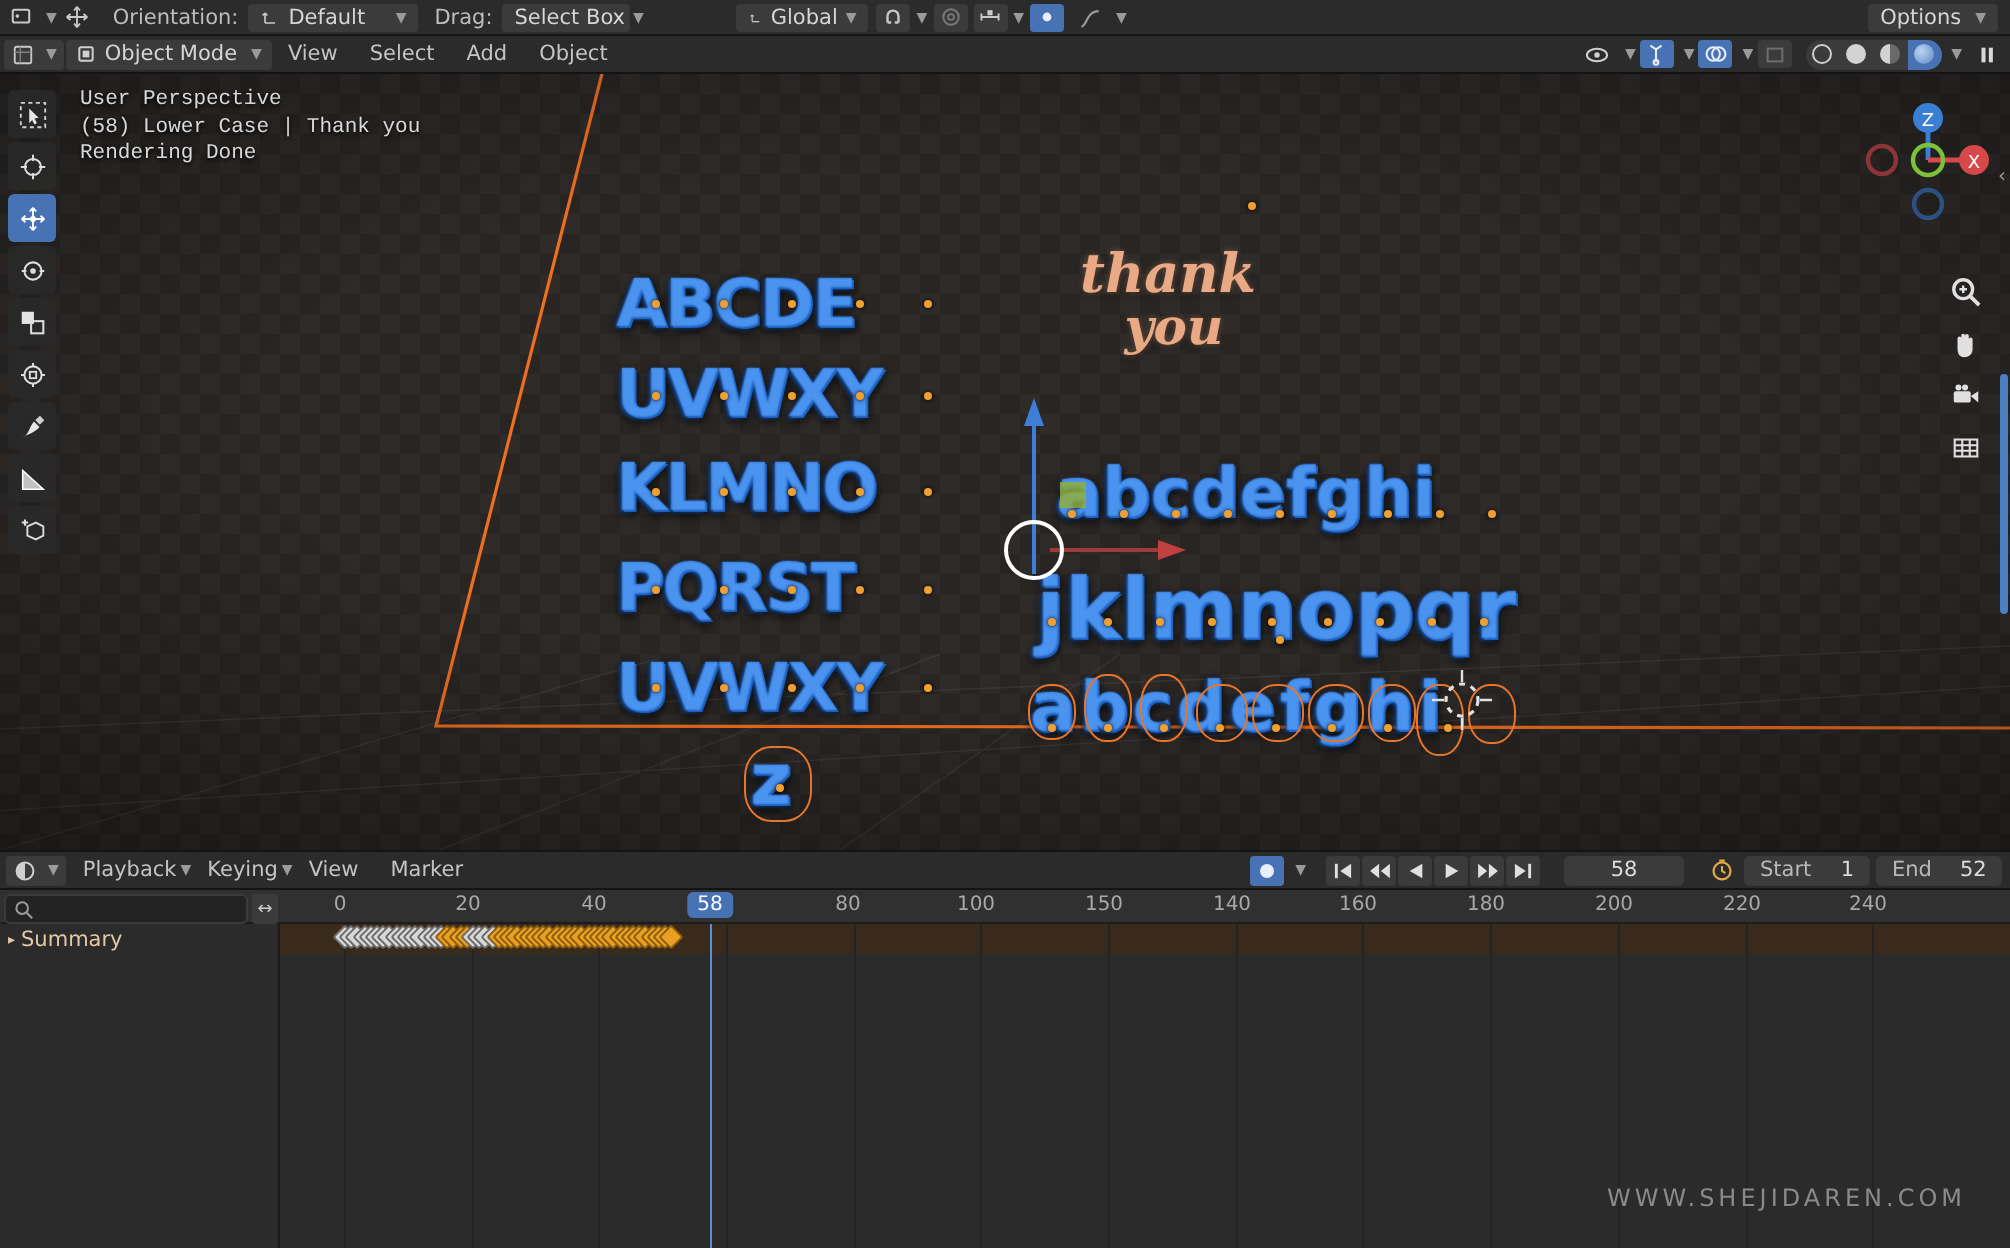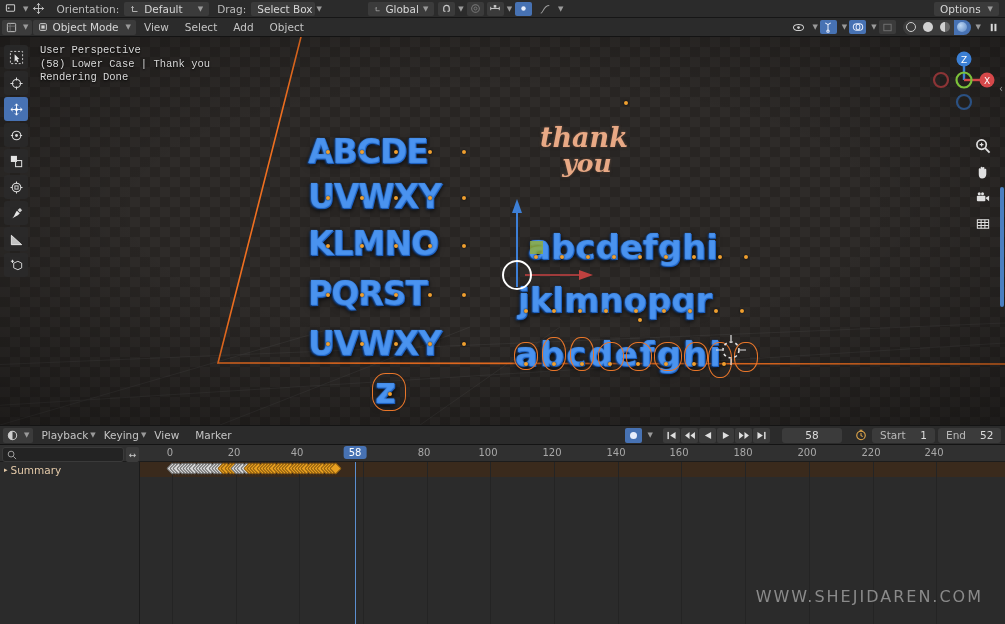--- a/index.html
+++ b/index.html
@@ -194,21 +194,21 @@
   .kf.sel{background:#e8a021;border:1px solid #8c5c10;}
   .kf.un{background:#d8d8d8;border:1px solid #6a6a6a;}
 
   
   .watermark{
     position:absolute;right:22px;bottom:18px;text-align:right;user-select:none;
     color:#6f6f6f;
   }
   .wm1{font-size:17px;letter-spacing:1px;color:#7c7c7c;}
   .wm1 b{font-size:21px;color:#8d8d8d;}
-  .wm2{font-size:16px;letter-spacing:2px;color:#8a8a8a;margin-top:2px;}
+  .wm2{font-size:12px;letter-spacing:2px;color:#8a8a8a;margin-top:2px;}
 </style>
 </head>
 <body>
 
 <div class="app">
 
   <div class="topbar">
     <div class="tb-icon">
       <svg width="11" height="11" viewBox="0 0 12 12">
           <rect x="1.5" y="2" width="9" height="7" rx="1" fill="none" stroke="#c9c9c9" stroke-width="1.1"></rect>
@@ -487,21 +487,21 @@
       <span class="origin" style="left:462px;top:256px"></span>
       <span class="origin" style="left:326px;top:305px"></span>
         <span class="origin" style="left:360px;top:305px"></span>
       <span class="origin" style="left:394px;top:305px"></span>
         <span class="origin" style="left:428px;top:305px"></span>
       <span class="origin" style="left:462px;top:305px"></span>
     </div>
 
     <div>
       <div class="letter" style="left:528px;top:190px;font-size:34px;letter-spacing:0px;">abcdefghi</div>
-      <div class="letter" style="left:518px;top:243px;font-size:34px;letter-spacing:0px;">jklmnopqr</div>
+      <div class="letter" style="left:518px;top:243px;font-size:42px;letter-spacing:0px;">jklmnopqr</div>
       <div class="letter" style="left:515px;top:297px;font-size:34px;letter-spacing:2px;">abcdefghi</div>
       <span class="origin" style="left:534px;top:218px"></span>
         <span class="origin" style="left:560px;top:218px"></span>
       <span class="origin" style="left:586px;top:218px"></span>
         <span class="origin" style="left:612px;top:218px"></span>
       <span class="origin" style="left:638px;top:218px"></span>
         <span class="origin" style="left:664px;top:218px"></span>
       <span class="origin" style="left:692px;top:218px"></span>
         <span class="origin" style="left:718px;top:218px"></span>
       <span class="origin" style="left:744px;top:218px"></span>
@@ -684,21 +684,21 @@
       </div>
     </div>
   </div>
 
   <div class="tl-ruler">
     <span class="tick" style="left:170px">0</span>
     <span class="tick" style="left:234px">20</span>
     <span class="tick" style="left:297px">40</span>
     <span class="tick" style="left:424px">80</span>
     <span class="tick" style="left:488px">100</span>
-    <span class="tick" style="left:552px">120</span>
+    <span class="tick" style="left:552px">150</span>
     <span class="tick" style="left:616px">140</span>
     <span class="tick" style="left:679px">160</span>
     <span class="tick" style="left:743px">180</span>
     <span class="tick" style="left:807px">200</span>
     <span class="tick" style="left:871px">220</span>
     <span class="tick" style="left:934px">240</span>
     <span class="playhead-lbl" style="left:355px">58</span>
   </div>
 
   <div class="tl-search">

